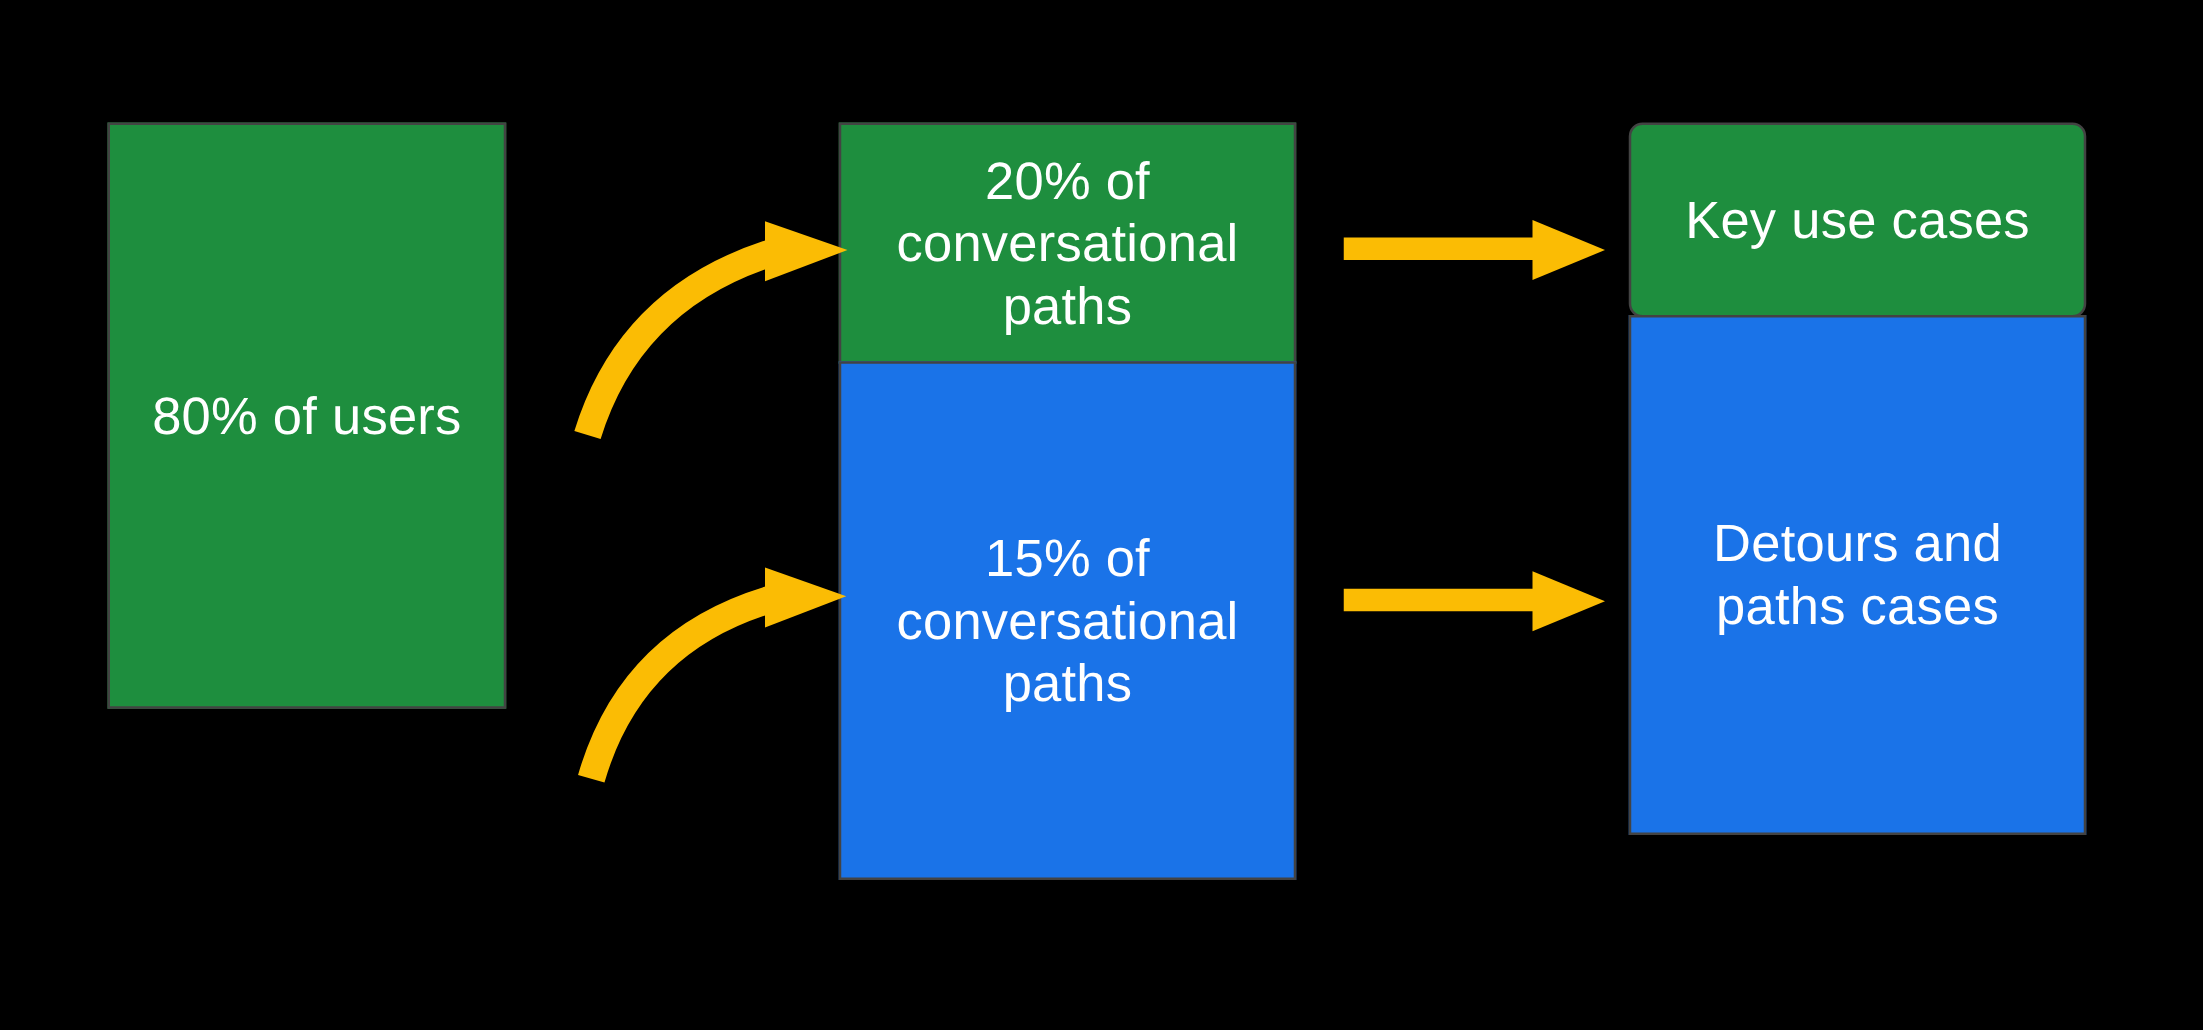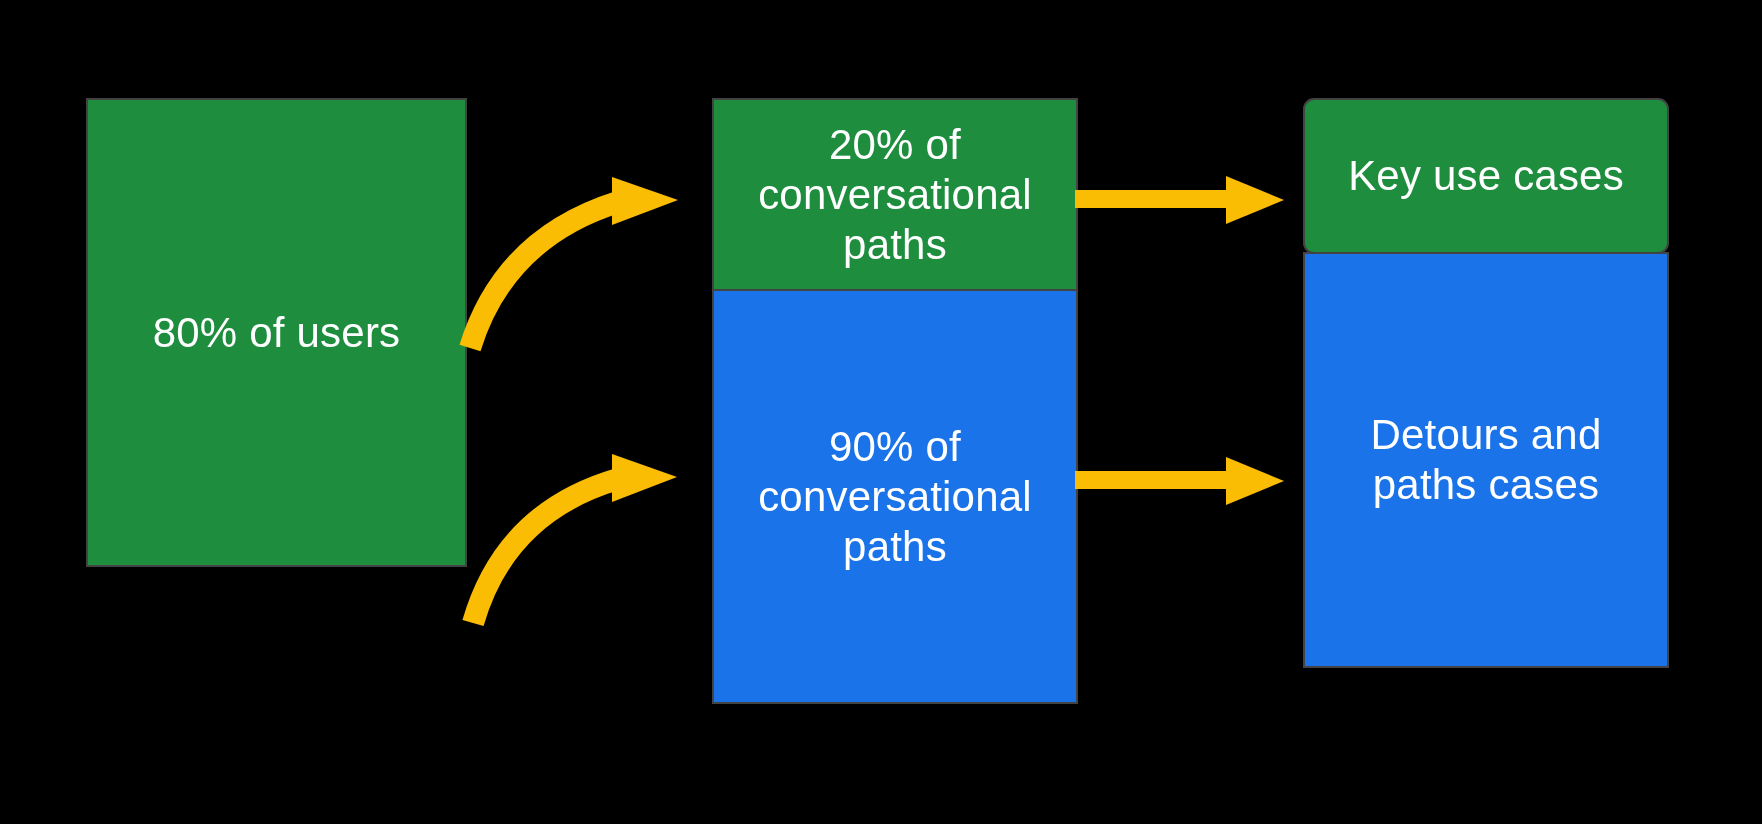--- a/index.html
+++ b/index.html
@@ -57,34 +57,34 @@
     fill:none;
     stroke-linecap:butt;
   }
   .arrow-fill{ fill:var(--arrow-yellow); }
 </style>
 </head>
 <body>
 
 <div class="canvas">
 
-  <div class="bar" style="left:86px; width:381px;">
+  <div class="bar" style="left:86px; width:319px;">
     <div class="seg green" style="height:469px;">
       <div class="label">80% of users</div>
     </div>
   </div>
 
-  <div class="bar" style="left:712px; width:366px;">
+  <div class="bar" style="left:671px; width:366px;">
     <div class="seg green" style="height:193px;">
       <div class="label">20% of
 conversational
 paths</div>
     </div>
     <div class="seg blue" style="height:415px;">
-      <div class="label">90% of
+      <div class="label">15% of
 conversational
 paths</div>
     </div>
   </div>
 
   <div class="bar" style="left:1303px; width:366px;">
     <div class="seg green" style="height:156px;border-radius:11px;">
       <div class="label">Key use cases</div>
     </div>
     <div class="seg blue" style="height:416px;">

